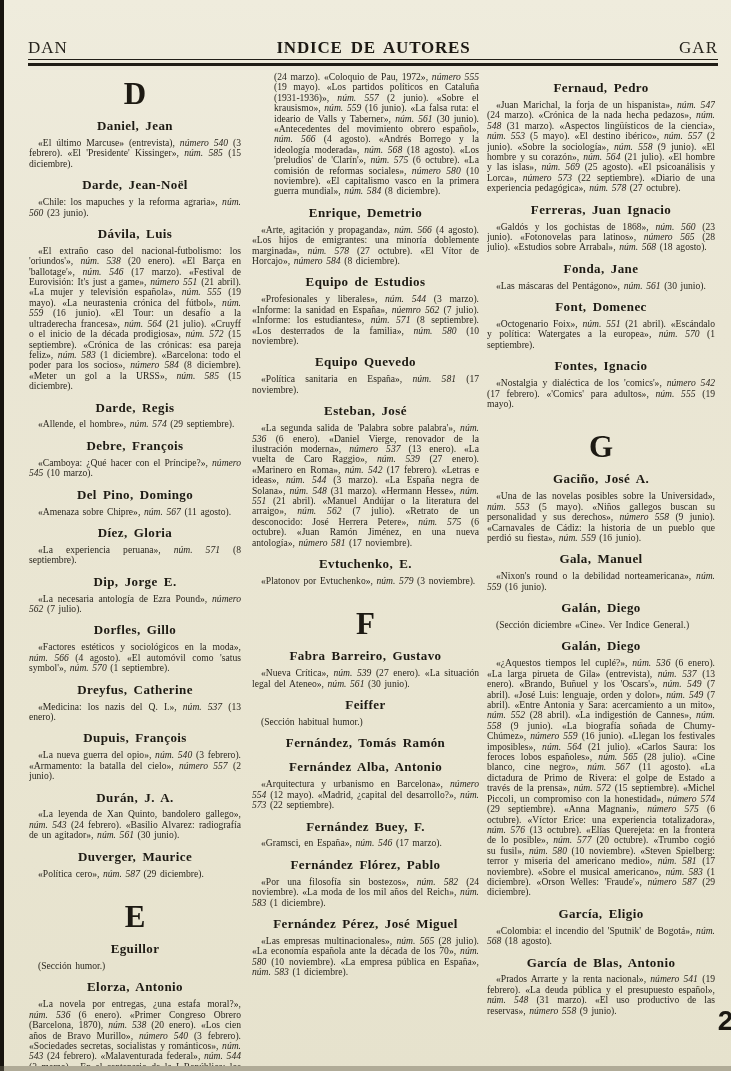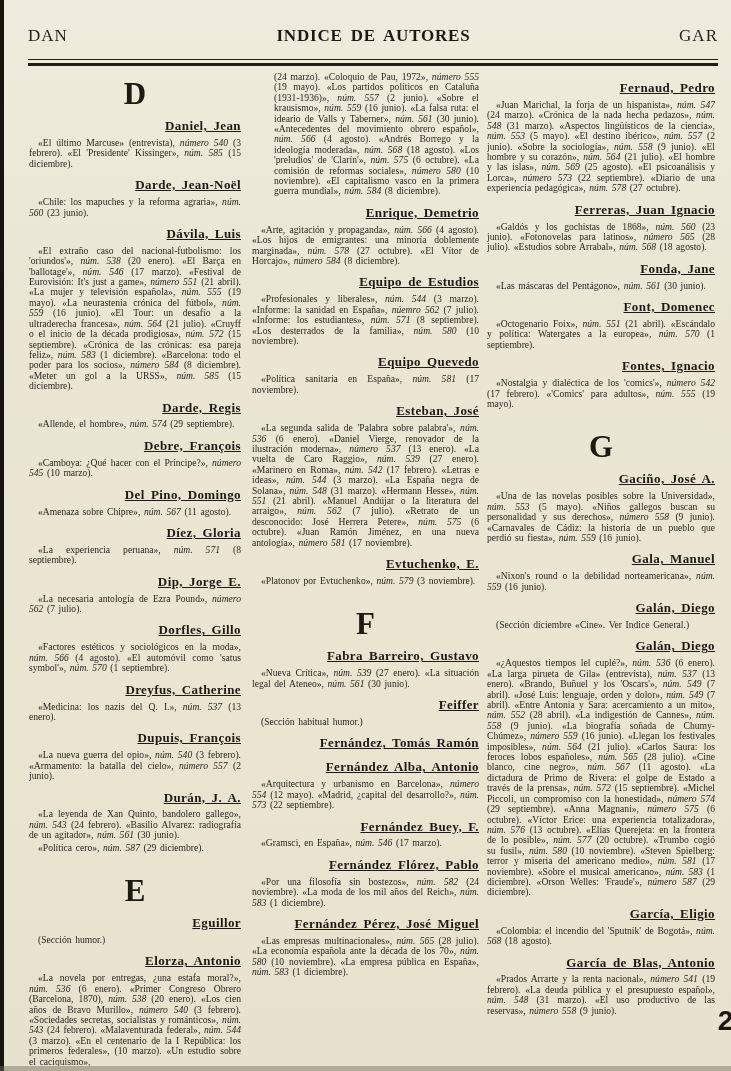--- a/index.html
+++ b/index.html
@@ -7,21 +7,21 @@
     position:relative;
     width:731px;height:1071px;
     background:linear-gradient(180deg,#efecdd 0%,#eae6d4 30%,#e9e5d1 70%,#e6e2cd 100%);
     font-family:"Liberation Serif","DejaVu Serif",serif;
     color:#221f18;
     overflow:hidden;
   }
   .scan-edge-left{position:absolute;left:0;top:0;width:4px;height:100%;background:#17140f;}
   .scan-edge-bottom{position:absolute;left:0;bottom:0;width:100%;height:5px;background:rgba(110,104,86,.45);}
   .header{
-    position:absolute;left:28px;top:26px;width:690px;
+    position:absolute;left:28px;top:38px;width:690px;
     display:flex;justify-content:space-between;align-items:flex-end;
   }
   .hdr-side{font-size:17px;letter-spacing:1px;color:#26231c;}
   .hdr-center{font-size:17px;font-weight:bold;letter-spacing:.8px;word-spacing:3px;color:#1d1a14;}
   .rule{
     position:absolute;left:28px;top:59px;width:690px;height:3px;
     border-top:1.5px solid #211e17;border-bottom:3.5px solid #211e17;
   }
   .col{
     position:absolute;top:72px;height:994px;overflow:hidden;
@@ -30,21 +30,21 @@
   .col1{left:29px;width:212px;}
   .col2{left:252px;width:227px;}
   .col3{left:487px;width:228px;}
   .letter{
     font-size:31px;font-weight:bold;text-align:center;
     margin:22px 0 10px;line-height:1;color:#1d1a13;
   }
   .letter:first-child{margin-top:6px;}
   .author{
     font-size:13px;font-weight:bold;margin:9px 0 4px;
-    letter-spacing:.4px;word-spacing:2.5px;text-align:right;line-height:1.15;color:#1d1a13;text-decoration:underline;
+    letter-spacing:.4px;word-spacing:2.5px;text-align:center;line-height:1.15;color:#1d1a13;
   }
   .entry{
     font-size:9.6px;line-height:10.4px;margin:0 0 2px;
     text-indent:9px;word-spacing:1.2px;color:#2a261e;
   }
   .entry.cont{text-indent:0;margin-left:22px;}
   .entry i{font-style:italic;}
   .page-number{
     position:absolute;left:676px;top:1005px;width:75px;
     font-size:28px;font-weight:bold;text-align:right;
@@ -84,20 +84,21 @@
     <h3 class="author">Dip, Jorge E.</h3>
     <p class="entry">«La necesaria antología de Ezra Pound», <i>número 562</i> (7 julio).</p>
     <h3 class="author">Dorfles, Gillo</h3>
     <p class="entry">«Factores estéticos y sociológicos en la moda», <i>núm. 566</i> (4 agosto). «El automóvil como 'satus symbol'», <i>núm. 570</i> (1 septiembre).</p>
     <h3 class="author">Dreyfus, Catherine</h3>
     <p class="entry">«Medicina: los nazis del Q. I.», <i>núm. 537</i> (13 enero).</p>
     <h3 class="author">Dupuis, François</h3>
     <p class="entry">«La nueva guerra del opio», <i>núm. 540</i> (3 febrero). «Armamento: la batalla del cielo», <i>número 557</i> (2 junio).</p>
     <h3 class="author">Durán, J. A.</h3>
     <p class="entry">«La leyenda de Xan Quinto, bandolero gallego», <i>núm. 543</i> (24 febrero). «Basilio Alvarez: radiografía de un agitador», <i>núm. 561</i> (30 junio).</p>
+    <h3 class="author">Duverger, Maurice</h3>
     <p class="entry">«Política cero», <i>núm. 587</i> (29 diciembre).</p>
     <div class="letter">E</div>
     <h3 class="author">Eguillor</h3>
     <p class="entry">(Sección humor.)</p>
     <h3 class="author">Elorza, Antonio</h3>
     <p class="entry">«La novela por entregas, ¿una estafa moral?», <i>núm. 536</i> (6 enero). «Primer Congreso Obrero (Barcelona, 1870), <i>núm. 538</i> (20 enero). «Los cien años de Bravo Murillo», <i>número 540</i> (3 febrero). «Sociedades secretas, socialistas y románticos», <i>núm. 543</i> (24 febrero). «Malaventurada federal», <i>núm. 544</i> (3 marzo). «En el centenario de la I República: los primeros federales»,  (10 marzo). «Un estudio sobre el caciquismo», </p>
   </div>
 <div class="col col2">
     <p class="entry cont">(24 marzo). «Coloquio de Pau, 1972», <i>número 555</i> (19 mayo). «Los partidos políticos en Cataluña (1931-1936)», <i>núm. 557</i> (2 junio). «Sobre el krausismo», <i>núm. 559</i> (16 junio). «La falsa ruta: el ideario de Valls y Taberner», <i>núm. 561</i> (30 junio). «Antecedentes del movimiento obrero español», <i>núm. 566</i> (4 agosto). «Andrés Borrego y la ideología moderada», <i>núm. 568</i> (18 agosto). «Los 'preludios' de 'Clarín'», <i>núm. 575</i> (6 octubre). «La comisión de reformas sociales», <i>número 580</i> (10 noviembre). «El capitalismo vasco en la primera guerra mundial», <i>núm. 584</i> (8 diciembre).</p>
     <h3 class="author">Enrique, Demetrio</h3>

